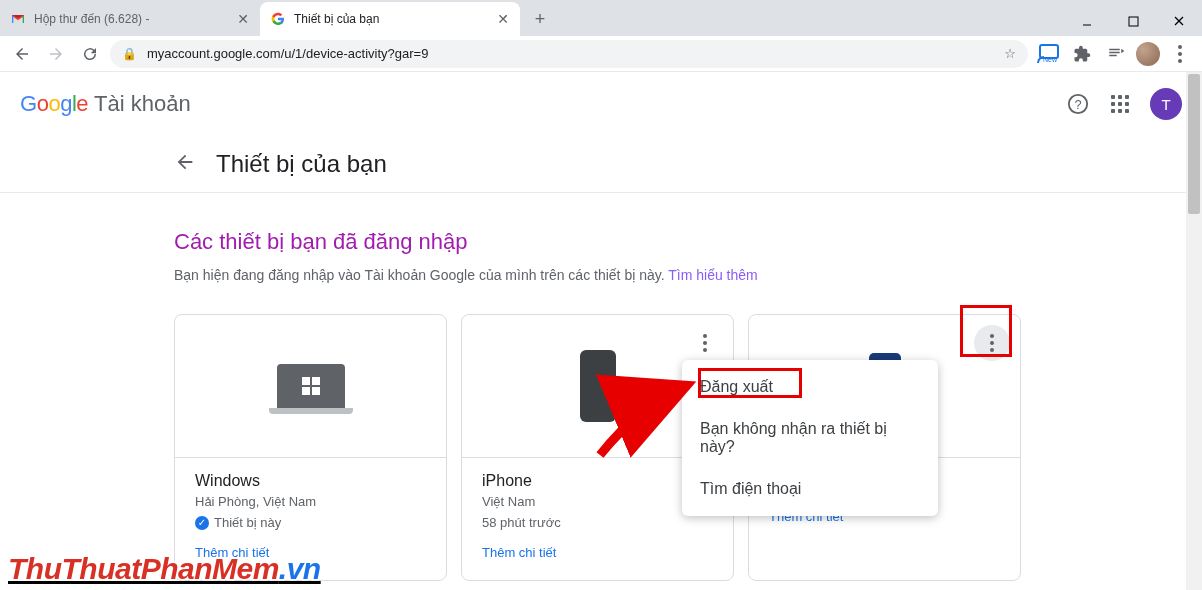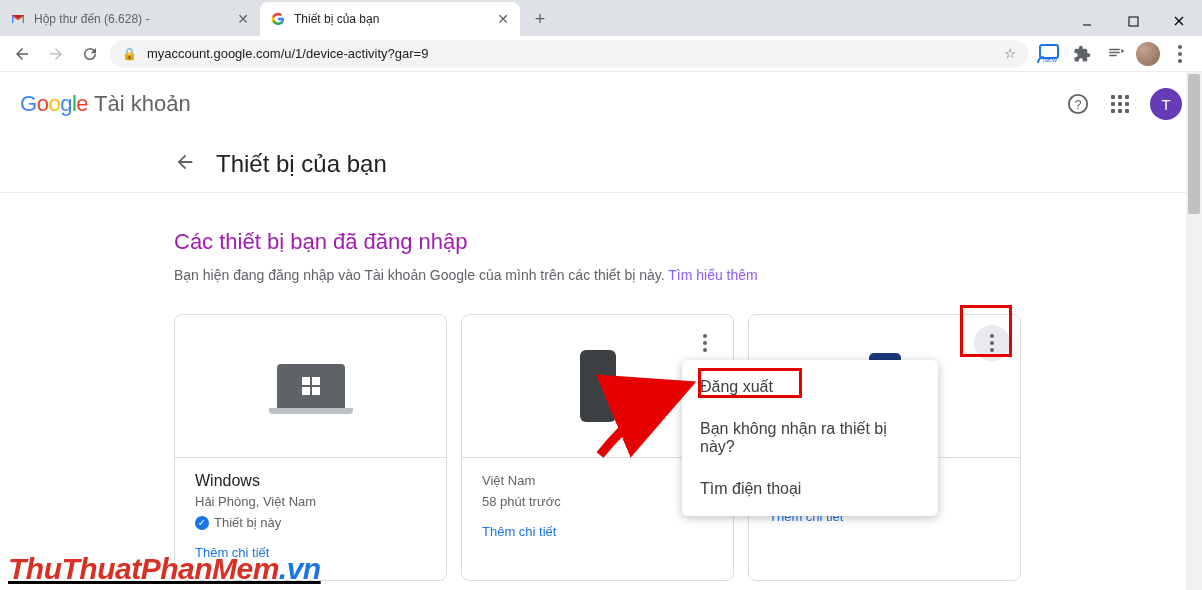--- a/index.html
+++ b/index.html
@@ -267,20 +267,21 @@
             <span></span>
             <span></span>
           </div>
         </div>
       <div class="card-top">
         <div class="phone">
             <span class="apple"></span>
           </div>
       </div>
       <div class="card-body">
+        <div class="dev-name">iPhone</div>
         <div class="dev-line">Việt Nam</div>
         <div class="dev-line">58 phút trước</div>
         <div class="more-link">Thêm chi tiết</div>
       </div>
     </div>
 
     <div class="device-card">
       <div class="kebab kebab-active">
           <div class="kebab-dots">
             <span></span>

